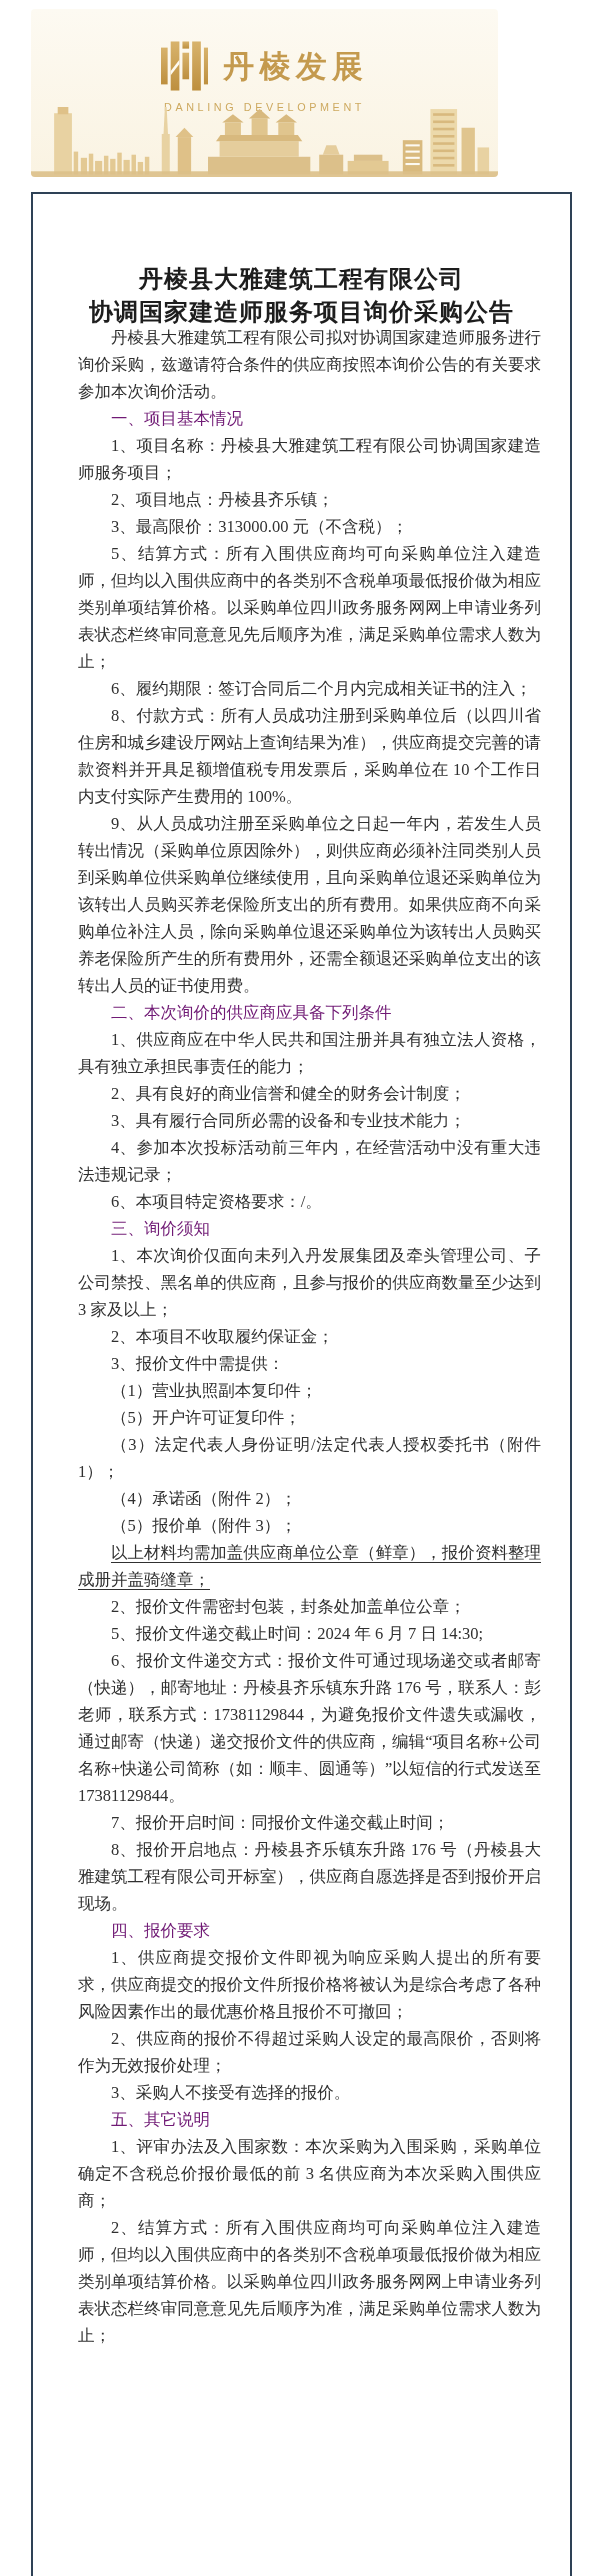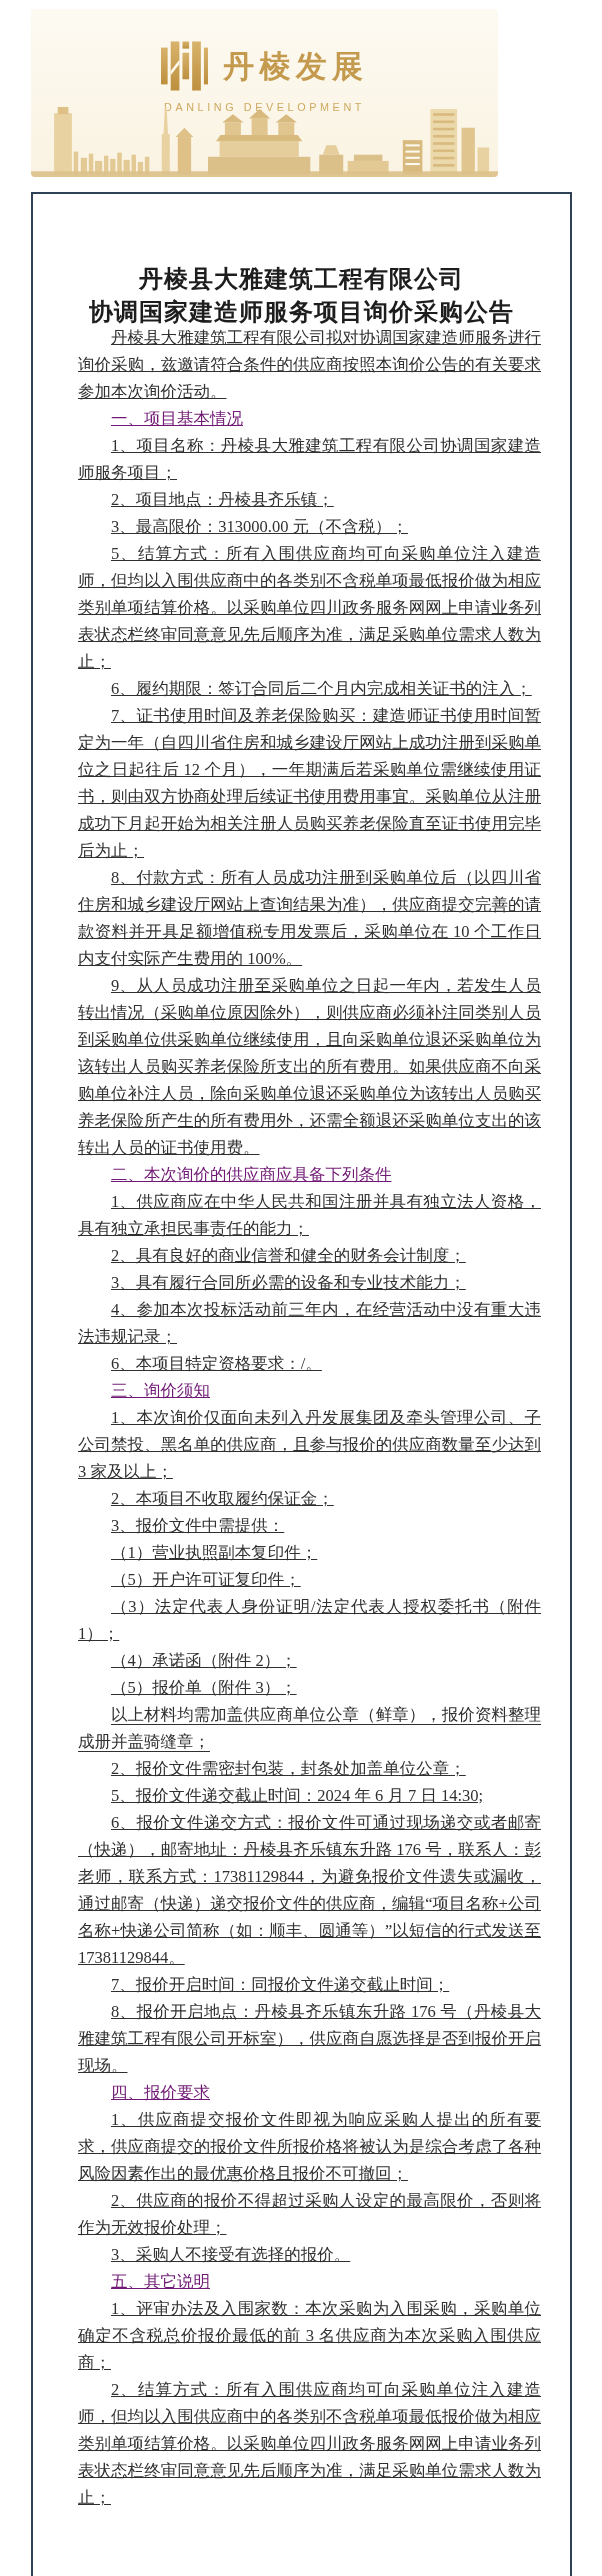--- a/index.html
+++ b/index.html
@@ -16,21 +16,21 @@
             font-size:10.8px;color:#cda95f;letter-spacing:3.6px;}
   .skyline{position:absolute;left:0;bottom:0;width:100%;height:70px;}
 
   
   .doc{position:absolute;left:31px;top:192px;width:537px;height:3233px;
        background:#ffffff;border:2.6px solid #2e4156;}
   .doc-title{position:absolute;left:0;top:36px;width:100%;text-align:center;
              font-size:24px;font-weight:bold;color:#1d1d1d;line-height:33px;letter-spacing:1px;margin-top:33px;}
   .doc-body{position:absolute;left:45px;top:130px;width:463px;height:2551px;overflow:hidden;
             font-size:16.5px;line-height:27px;color:#303030;text-align:justify;}
-  .para{margin:0;text-indent:2em;text-decoration:underline;}
+  .para{margin:0;text-indent:2em;}
   .para.h{color:#701a75;}
   .para.u{text-decoration:underline;text-underline-offset:3.6px;}
 </style>
 </head>
 <body>
 
 <div class="page">
 
   <div class="banner">
     <div class="brand">
@@ -117,21 +117,20 @@
     </div>
 
     <div class="doc-body">
         <p class="para ">丹棱县大雅建筑工程有限公司拟对协调国家建造师服务进行询价采购，兹邀请符合条件的供应商按照本询价公告的有关要求参加本次询价活动。</p>
         <p class="para h">一、项目基本情况</p>
         <p class="para ">1、项目名称：丹棱县大雅建筑工程有限公司协调国家建造师服务项目；</p>
         <p class="para ">2、项目地点：丹棱县齐乐镇；</p>
         <p class="para ">3、最高限价：313000.00 元（不含税）；</p>
         <p class="para ">5、结算方式：所有入围供应商均可向采购单位注入建造师，但均以入围供应商中的各类别不含税单项最低报价做为相应类别单项结算价格。以采购单位四川政务服务网网上申请业务列表状态栏终审同意意见先后顺序为准，满足采购单位需求人数为止；</p>
         <p class="para ">6、履约期限：签订合同后二个月内完成相关证书的注入；</p>
-        <p class="para ">7、证书使用时间及养老保险购买：建造师证书使用时间暂定为一年（自四川省住房和城乡建设厅网站上成功注册到采购单位之日起往后 12 个月），一年期满后若采购单位需继续使用证书，则由双方协商处理后续证书使用费用事宜。采购单位从注册成功下月起开始为相关注册人员购买养老保险直至证书使用完毕后为止；</p>
         <p class="para ">8、付款方式：所有人员成功注册到采购单位后（以四川省住房和城乡建设厅网站上查询结果为准），供应商提交完善的请款资料并开具足额增值税专用发票后，采购单位在 10 个工作日内支付实际产生费用的 100%。</p>
         <p class="para ">9、从人员成功注册至采购单位之日起一年内，若发生人员转出情况（采购单位原因除外），则供应商必须补注同类别人员到采购单位供采购单位继续使用，且向采购单位退还采购单位为该转出人员购买养老保险所支出的所有费用。如果供应商不向采购单位补注人员，除向采购单位退还采购单位为该转出人员购买养老保险所产生的所有费用外，还需全额退还采购单位支出的该转出人员的证书使用费。</p>
         <p class="para h">二、本次询价的供应商应具备下列条件</p>
         <p class="para ">1、供应商应在中华人民共和国注册并具有独立法人资格，具有独立承担民事责任的能力；</p>
         <p class="para ">2、具有良好的商业信誉和健全的财务会计制度；</p>
         <p class="para ">3、具有履行合同所必需的设备和专业技术能力；</p>
         <p class="para ">4、参加本次投标活动前三年内，在经营活动中没有重大违法违规记录；</p>
         <p class="para ">6、本项目特定资格要求：/。</p>
         <p class="para h">三、询价须知</p>
         <p class="para ">1、本次询价仅面向未列入丹发展集团及牵头管理公司、子公司禁投、黑名单的供应商，且参与报价的供应商数量至少达到 3 家及以上；</p>

